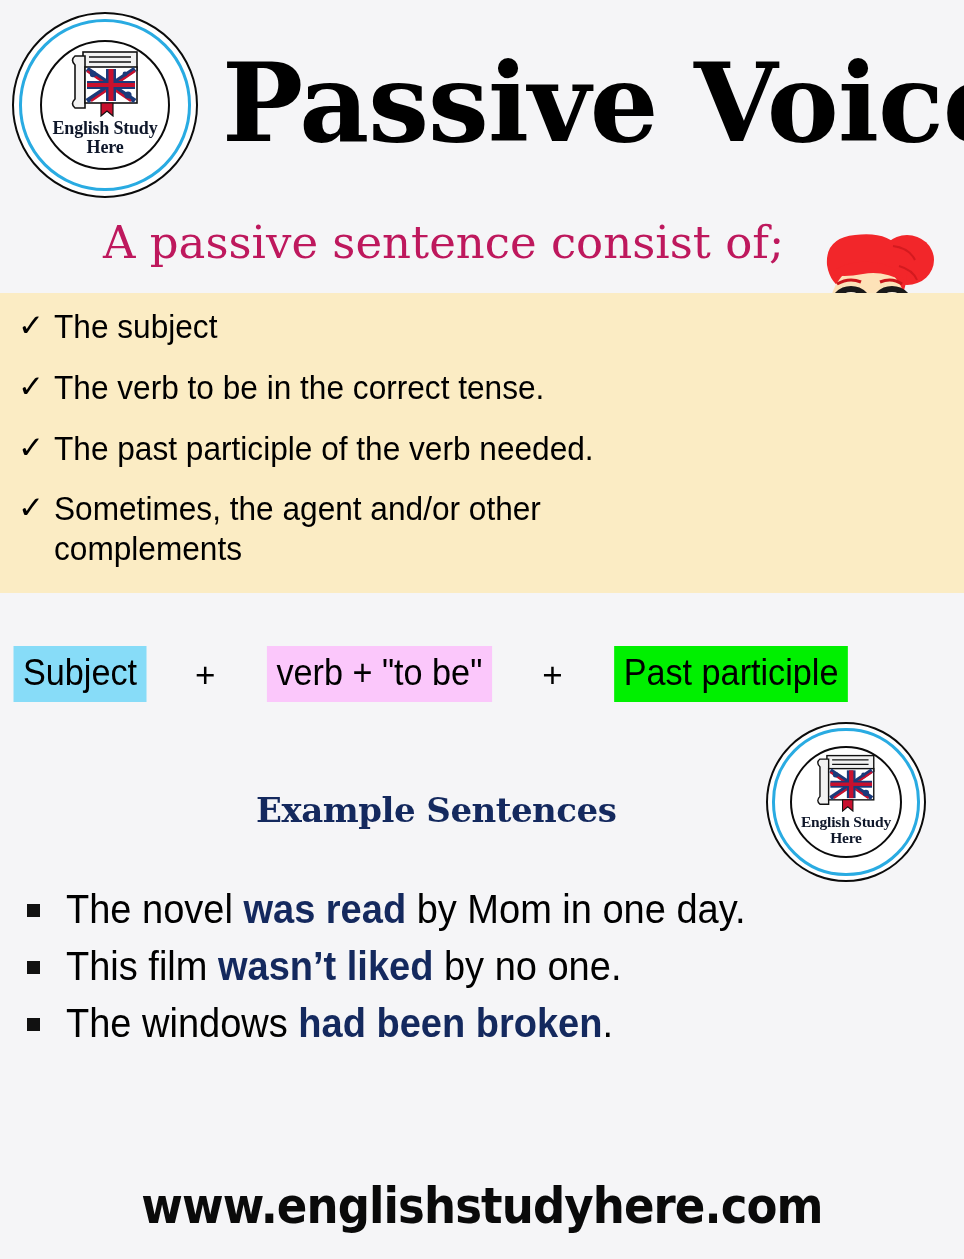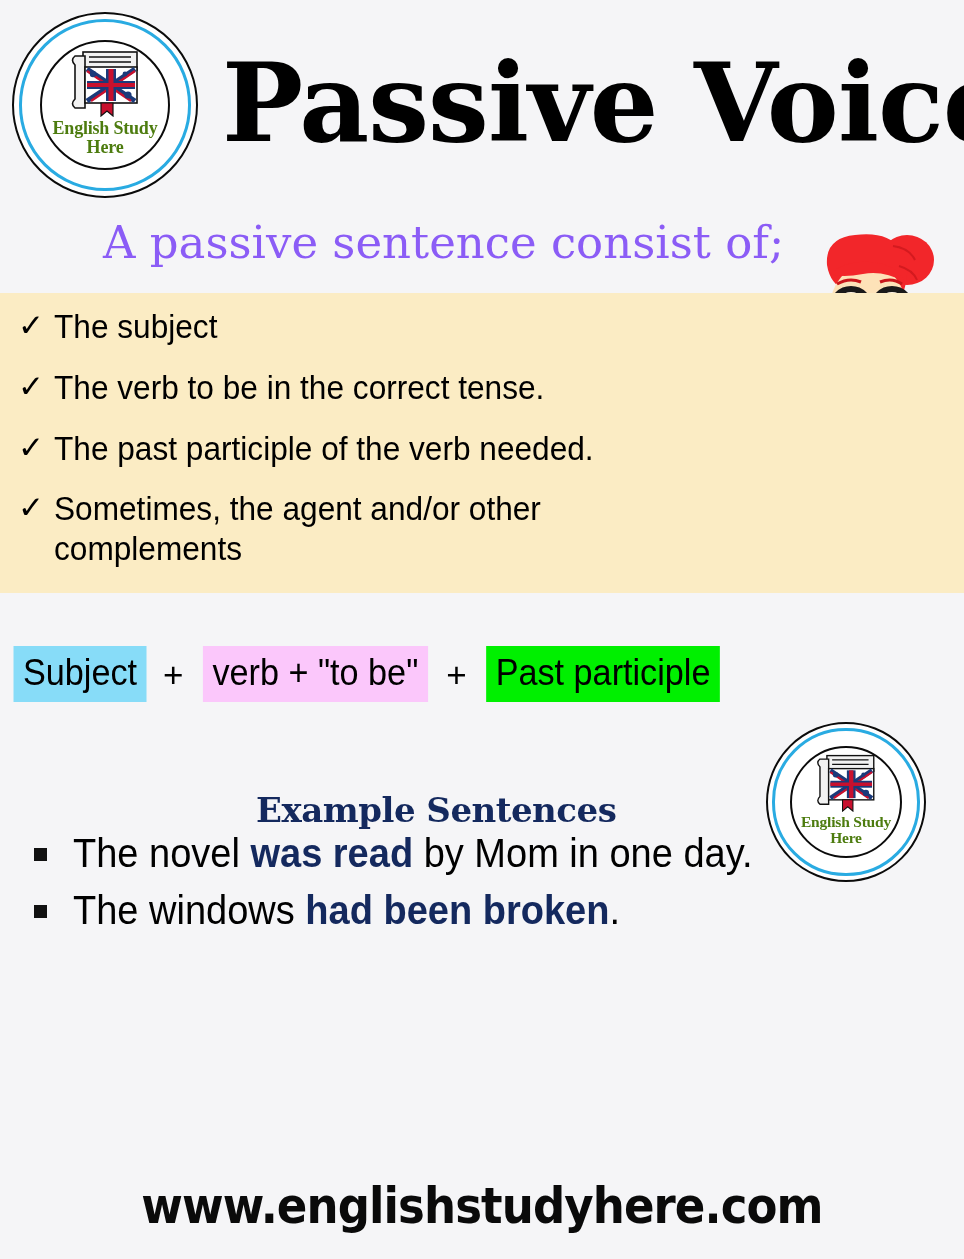--- a/index.html
+++ b/index.html
@@ -56,40 +56,40 @@
     display: flex;
     flex-direction: column;
     align-items: center;
     justify-content: flex-start;
     box-sizing: border-box;
   }
   .logo svg.book { display: block; }
   .logo .logo-text {
     font-family: "Liberation Serif", serif;
     font-weight: bold;
-    color: #4d7c0f;
+    color: #0f172a;
     text-align: center;
     line-height: 1.05;
     letter-spacing: -0.2px;
   }
 
   
   #title {
     position: absolute;
     font-family: "DejaVu Serif", serif;
     font-weight: bold;
     color: #000000;
     white-space: nowrap;
     letter-spacing: -1px;
   }
   #subtitle {
     position: absolute;
     font-family: "DejaVu Serif", serif;
     font-weight: normal;
-    color: #8b5cf6;
+    color: #be185d;
     white-space: nowrap;
   }
 
   
   #cream-panel {
     position: absolute;
     left: 0;
     width: 964px;
     background: #fbecc4;
   }
@@ -115,20 +115,21 @@
     transform: scaleX(0.93);
     transform-origin: left center;
   }
 
   
   #formula-row {
     position: absolute;
     display: flex;
     align-items: center;
     font-family: "Liberation Sans", sans-serif;
+    gap: 32px;
   }
   .chip {
     font-size: 36px;
     color: #000000;
     line-height: 1;
     padding: 9px 10px 11px 10px;
     white-space: nowrap;
     transform: scaleX(0.95);
     transform-origin: center;
   }
@@ -374,31 +375,39 @@
         </g>
         <path d="M34 54 h12 v13 l-6 -5 l-6 5 z" fill="#c8102e" stroke="#111" stroke-width="1.2"></path>
       </svg>
       <div class="logo-text" style="font-size:15.5px; margin-top:2px;">English Study</div>
       <div class="logo-text" style="font-size:15.5px;">Here</div>
     </div>
   </div>
 
   <div id="example-heading" style="left:256px; top:790px; font-size:34px;">Example Sentences</div>
 
-  <div id="examples" style="left:0px; top:828px; width:900px;padding-left:7px;">
+  <div id="examples" style="left:0px; top:884px; width:900px;">
 
     <div class="ex-row">
       <span class="ex-bullet">
           <i></i>
         </span>
       <span class="ex-text" style="max-width:790px;">
         <span>The novel </span><span class="hl">was read</span><span> by Mom in one day.</span>
       </span>
     </div>
 
+    <div class="ex-row" style="margin-top:6px;">
+      <span class="ex-bullet">
+          <i></i>
+        </span>
+      <span class="ex-text">
+        <span>This film </span><span class="hl">wasn’t liked</span><span> by no one.</span>
+      </span>
+    </div>
 
     <div class="ex-row" style="margin-top:6px;justify-content:space-between;">
       <span class="ex-bullet">
           <i></i>
         </span>
       <span class="ex-text">
         <span>The windows </span><span class="hl">had been broken</span><span>.</span>
       </span>
     </div>
 

